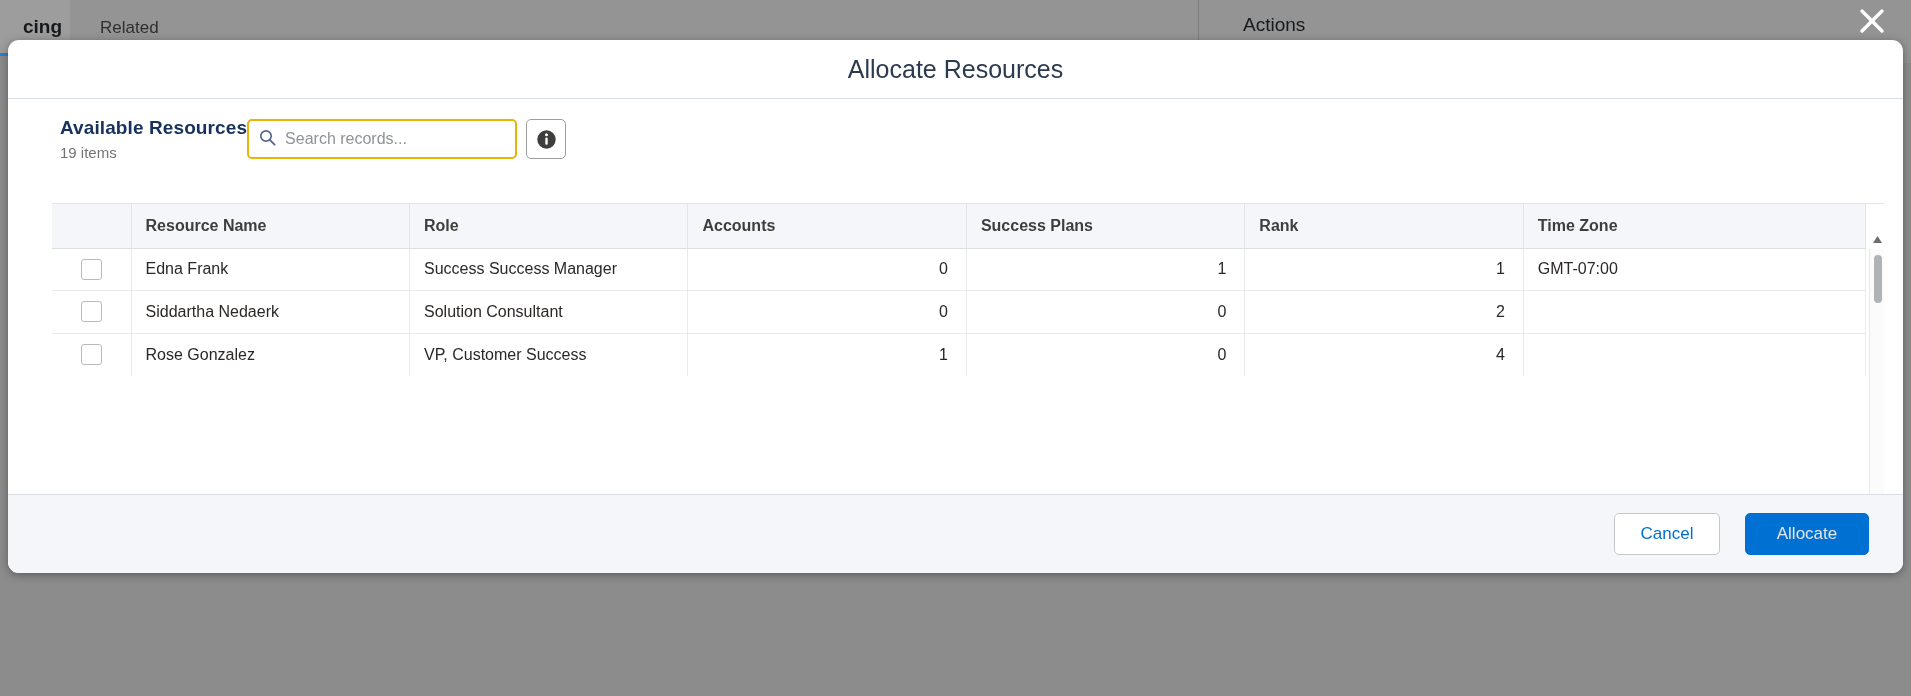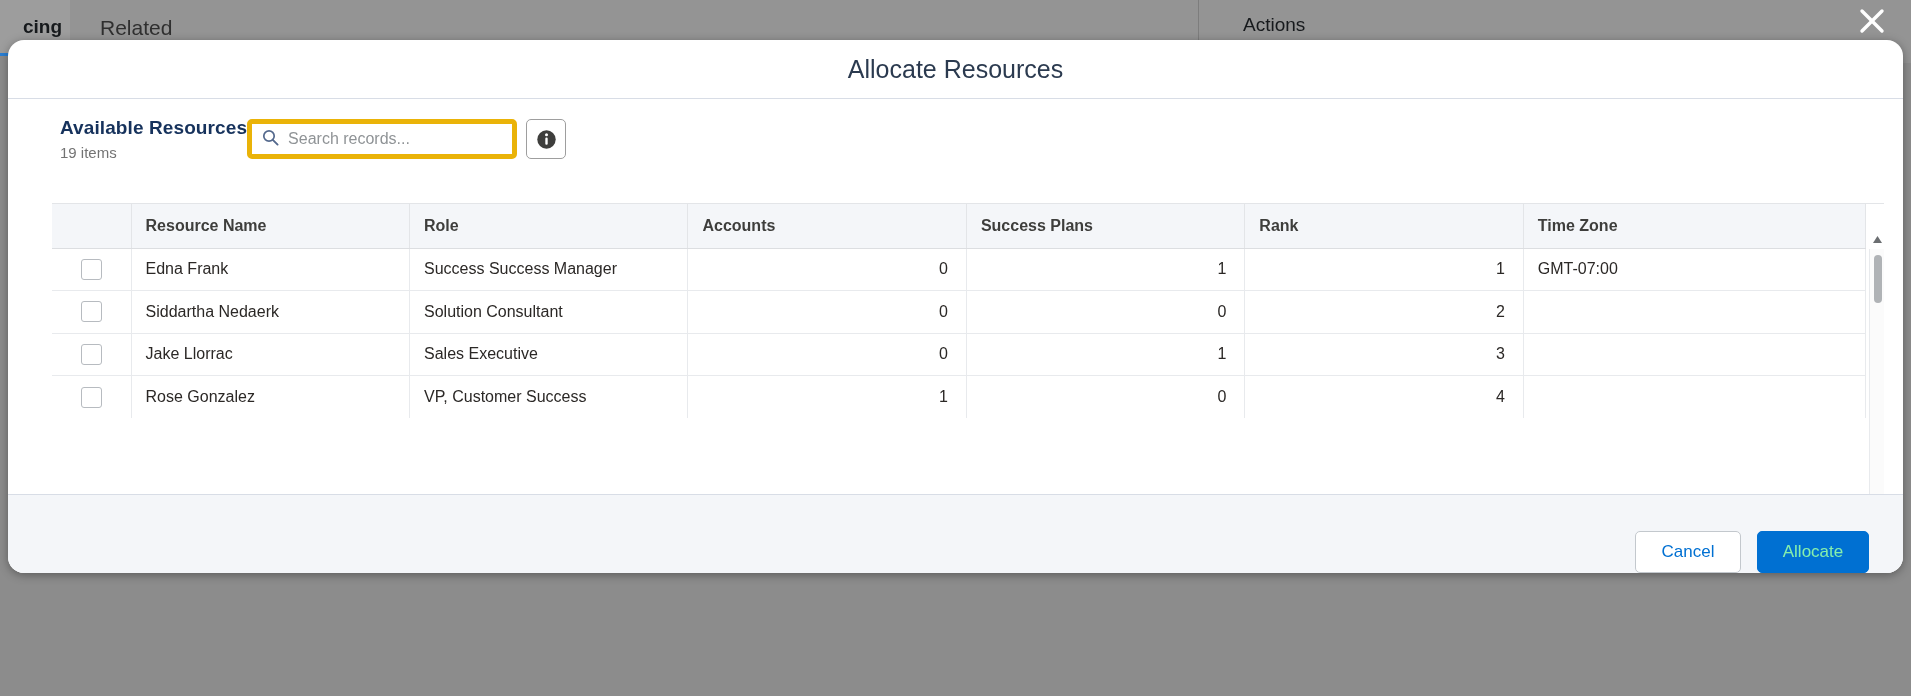--- a/index.html
+++ b/index.html
@@ -24,21 +24,21 @@
     position: absolute; left: -16px; top: 0; width: 86px; height: 56px;
     background: #9d9d9d;
     display: flex; align-items: center; justify-content: flex-end;
     padding-right: 8px;
     font-size: 19px; font-weight: bold; color: #16191c;
     border-bottom: 3px solid #2a7fd4;
   }
   #bg-tab-related {
     position: absolute; left: 100px; top: 0; height: 56px;
     display: flex; align-items: center;
-    font-size: 21px; color: #2f2f2f;
+    font-size: 17px; color: #2f2f2f;
   }
   #bg-right-panel {
     position: absolute; left: 1198px; top: 0; width: 713px; height: 63px;
     background: #949494;
     border-left: 1px solid #7d7d7d;
   }
   #bg-actions-label {
     position: absolute; left: 1243px; top: 14px;
     font-size: 19px; font-weight: normal; color: #16191c;
   }
@@ -53,21 +53,21 @@
     cursor: pointer;
   }
   #close-btn svg { display: block; }
 
   
   #modal {
     position: absolute;
     left: 8px; top: 40px;
     width: 1895px; height: 533px;
     background: #ffffff;
-    border-radius: 16px;
+    border-radius: 11px;
     box-shadow: 0 2px 10px rgba(0,0,0,.35);
     display: flex; flex-direction: column;
     overflow: hidden;
   }
   #modal-header {
     height: 59px; min-height: 59px;
     border-bottom: 1px solid #d8dde6;
     display: flex; align-items: center; justify-content: center;
   }
   #modal-title {
@@ -90,21 +90,21 @@
     font-size: 19px; font-weight: bold; color: #16325c; letter-spacing: .1px;
   }
   #list-count {
     font-size: 15px; color: #737373; margin-top: 5px;
   }
   #list-tools {
     display: flex; align-items: center; gap: 9px; margin-top: 2px;
   }
   #search-box {
     width: 270px; height: 40px;
-    border: 5px solid #eab308; border-radius: 5px;
+    border: 2px solid #eab308; border-radius: 5px;
     display: flex; align-items: center; padding: 0 10px;
     background: #fff;
   }
   #search-icon { margin-right: 9px; display: block; flex: 0 0 auto; }
   #search-input {
     border: none; outline: none; flex: 1;
     font-family: "Liberation Sans", sans-serif;
     font-size: 16px; color: #3e3e3c; background: transparent;
   }
   #search-input::placeholder { color: #8f9396; }
@@ -173,35 +173,35 @@
     position: absolute; left: 0; width: 15px; height: 16px;
     display: flex; align-items: center; justify-content: center;
     cursor: pointer;
   }
   #sb-up { top: -18px; }
 
   
   #modal-footer {
     height: 78px; min-height: 78px;
     background: #f4f6f9;
-    display: flex; align-items: flex-end; justify-content: flex-end;
-    padding-right: 34px; gap: 16px;
+    display: flex; align-items: center; justify-content: flex-end;
+    padding-right: 34px; gap: 25px;
   }
   .btn {
     height: 42px; border-radius: 5px; font-size: 17px;
     display: flex; align-items: center; justify-content: center;
     cursor: pointer; font-family: "Liberation Sans", sans-serif;
   }
   #btn-cancel {
     width: 106px; background: #ffffff;
     border: 1px solid #c3c8cd; color: #0070d2;
   }
   #btn-allocate {
-    width: 112px; background: #0070d2;
-    border: 1px solid #0070d2; color: #86efac;
+    width: 124px; background: #0070d2;
+    border: 1px solid #0070d2; color: #e5e5e5;
   }
 </style>
 </head>
 <body>
 
 <div id="backdrop">
   <div id="bg-tabbar">
     <div id="bg-tab-financing">
       <span>cing</span>
     </div>
@@ -295,29 +295,20 @@
             <td class="col-check"><span class="cbx"></span></td>
             <td>Siddartha Nedaerk</td>
             <td>Solution Consultant</td>
             <td class="num">0</td>
             <td class="num">0</td>
             <td class="num">2</td>
             <td></td>
           </tr>
           <tr>
             <td class="col-check"><span class="cbx"></span></td>
-            <td>Jake Llorrac</td>
-            <td>Sales Executive</td>
-            <td class="num">0</td>
-            <td class="num">1</td>
-            <td class="num">3</td>
-            <td></td>
-          </tr>
-          <tr>
-            <td class="col-check"><span class="cbx"></span></td>
             <td>Rose Gonzalez</td>
             <td>VP, Customer Success</td>
             <td class="num">1</td>
             <td class="num">0</td>
             <td class="num">4</td>
             <td></td>
           </tr>
         </tbody>
       </table>
 

